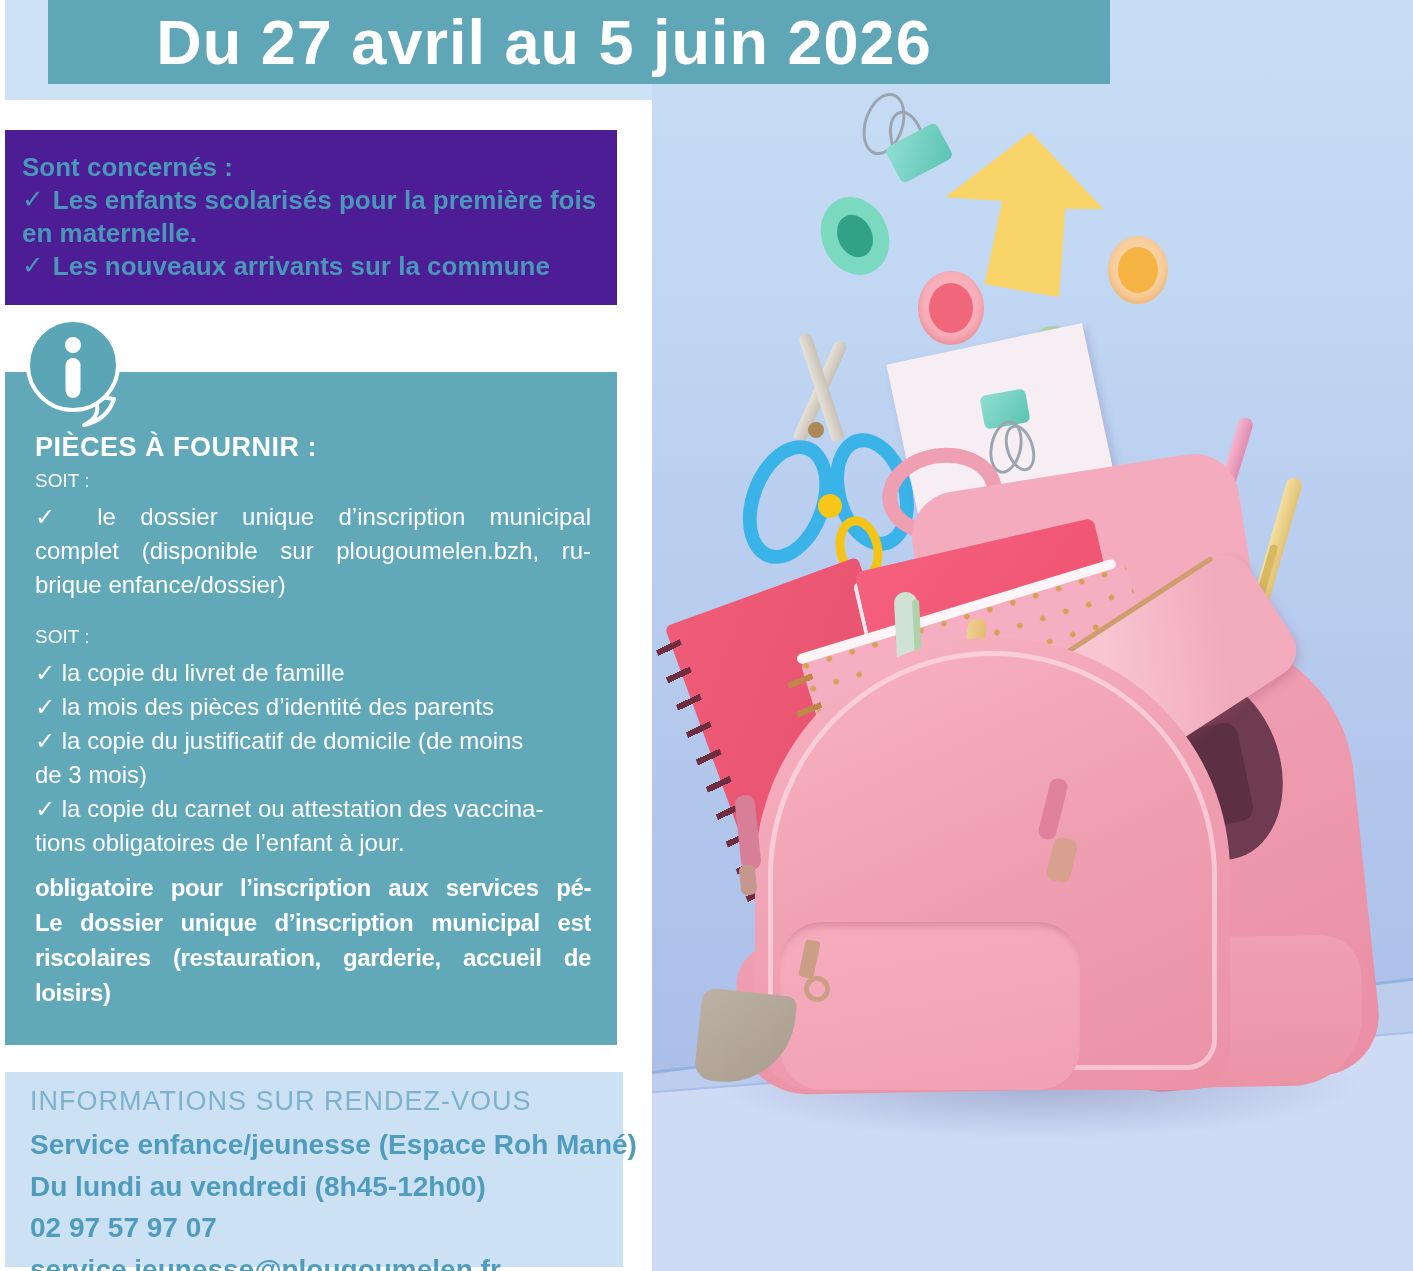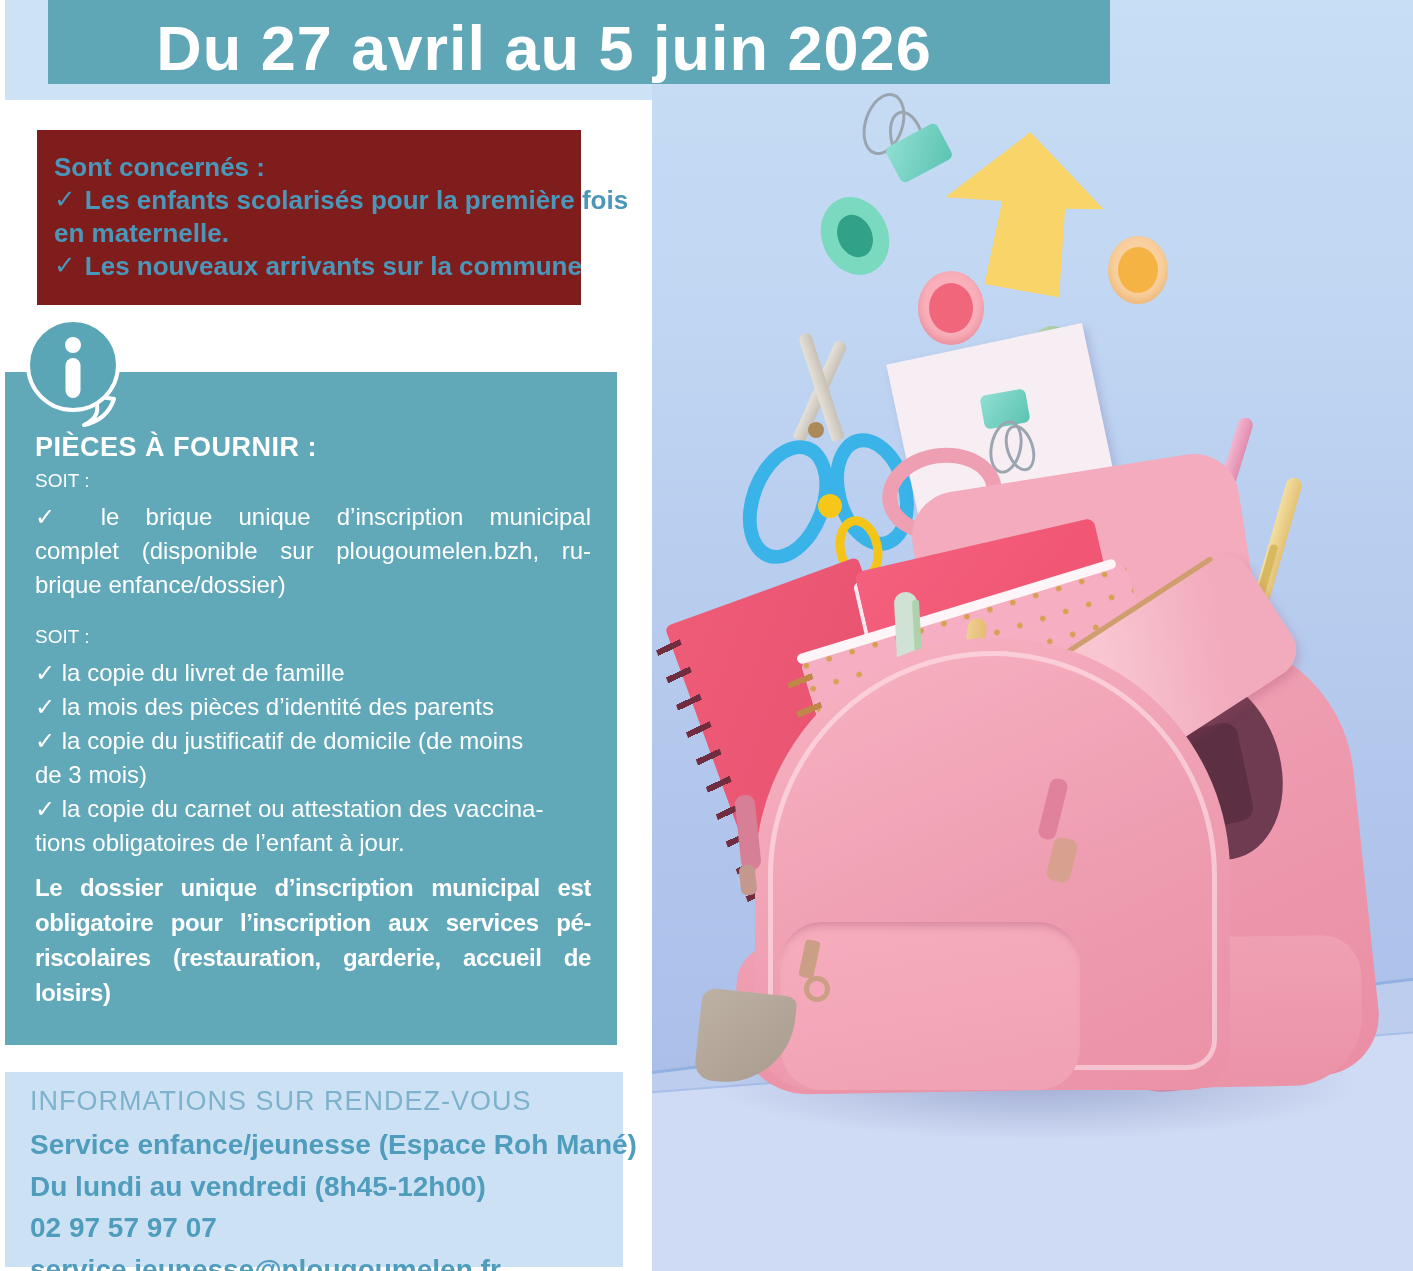--- a/index.html
+++ b/index.html
@@ -7,28 +7,28 @@
     position:relative; width:1413px; height:1271px; overflow:hidden;
     background:#ffffff;
     font-family:"Liberation Sans","DejaVu Sans",sans-serif;
   }
   .abs{position:absolute;}
 
   
   #top-strip{left:5px; top:0; width:647px; height:100px; background:#cde3f5;}
   #banner{
     left:48px; top:0; width:1062px; height:84px; background:#5fa6b7; z-index:12;
-    display:flex; align-items:flex-end; justify-content:center;
+    display:flex; align-items:center; justify-content:center;
     color:#ffffff; font-size:63px; font-weight:bold; letter-spacing:1px;
     padding-right:70px; box-sizing:border-box;
   }
   #concerned{
-    left:5px; top:130px; width:544px; height:175px; background:#7f1d1d; z-index:5;
+    left:5px; top:130px; width:612px; height:175px; background:#4c1d95; z-index:5;
     box-sizing:border-box; padding:21px 14px 0 17px;
-    color:#4a97ba; font-weight:bold; font-size:26px; line-height:33px;margin-left:32px;
+    color:#4a97ba; font-weight:bold; font-size:26px; line-height:33px;
   }
   .cline{white-space:nowrap;}
   .chk{display:inline-block; margin-right:9px; transform:translateY(-1px);}
 
   #info-bubble{left:22px; top:316px; z-index:8;}
 
   #pieces{
     left:5px; top:372px; width:612px; height:673px; background:#61a8b9; z-index:5;
     box-sizing:border-box; padding:58px 26px 0 30px;
     color:#ffffff; font-size:24px; line-height:34px;
@@ -260,34 +260,34 @@
       <path d="M72 80 Q82 100 62 109 Q85 104 92 83 Z" fill="#5aa5b6" stroke="#ffffff" stroke-width="4" stroke-linejoin="round"></path>
       <circle cx="51" cy="49" r="45" fill="#5aa5b6" stroke="#ffffff" stroke-width="4"></circle>
       <circle cx="51" cy="29" r="8" fill="#ffffff"></circle>
       <rect x="43.5" y="42" width="15" height="40" rx="7.5" fill="#ffffff"></rect>
     </svg>
   </div>
 
   <div id="pieces" class="abs">
     <div class="title">PIÈCES À FOURNIR :</div>
     <div class="soit">SOIT :</div>
-    <div class="jline">✓ le brique unique d’inscription municipal</div>
+    <div class="jline">✓ le dossier unique d’inscription municipal</div>
     <div class="jline">complet (disponible sur plougoumelen.bzh, ru-</div>
     <div class="pline">brique enfance/dossier)</div>
     <div class="gap18"></div>
     <div class="soit">SOIT :</div>
     <div class="pline">✓ la copie du livret de famille</div>
     <div class="pline">✓ la mois des pièces d’identité des parents</div>
     <div class="pline">✓ la copie du justificatif de domicile (de moins</div>
     <div class="pline">de 3 mois)</div>
     <div class="pline">✓ la copie du carnet ou attestation des vaccina-</div>
     <div class="pline">tions obligatoires de l’enfant à jour.</div>
     <div class="gap10"></div>
+    <div class="note jline">obligatoire pour l’inscription aux services pé-</div>
     <div class="note jline">Le dossier unique d’inscription municipal est</div>
-    <div class="note jline">obligatoire pour l’inscription aux services pé-</div>
     <div class="note jline">riscolaires (restauration, garderie, accueil de</div>
     <div class="note pline">loisirs)</div>
   </div>
 
   <div id="footer" class="abs">
     <div class="ftitle">INFORMATIONS SUR RENDEZ-VOUS</div>
     <div class="fline">Service enfance/jeunesse (Espace Roh Mané)</div>
     <div class="fline">Du lundi au vendredi (8h45-12h00)</div>
     <div class="fline">02 97 57 97 07</div>
     <div class="fline">service.jeunesse@plougoumelen.fr</div>

